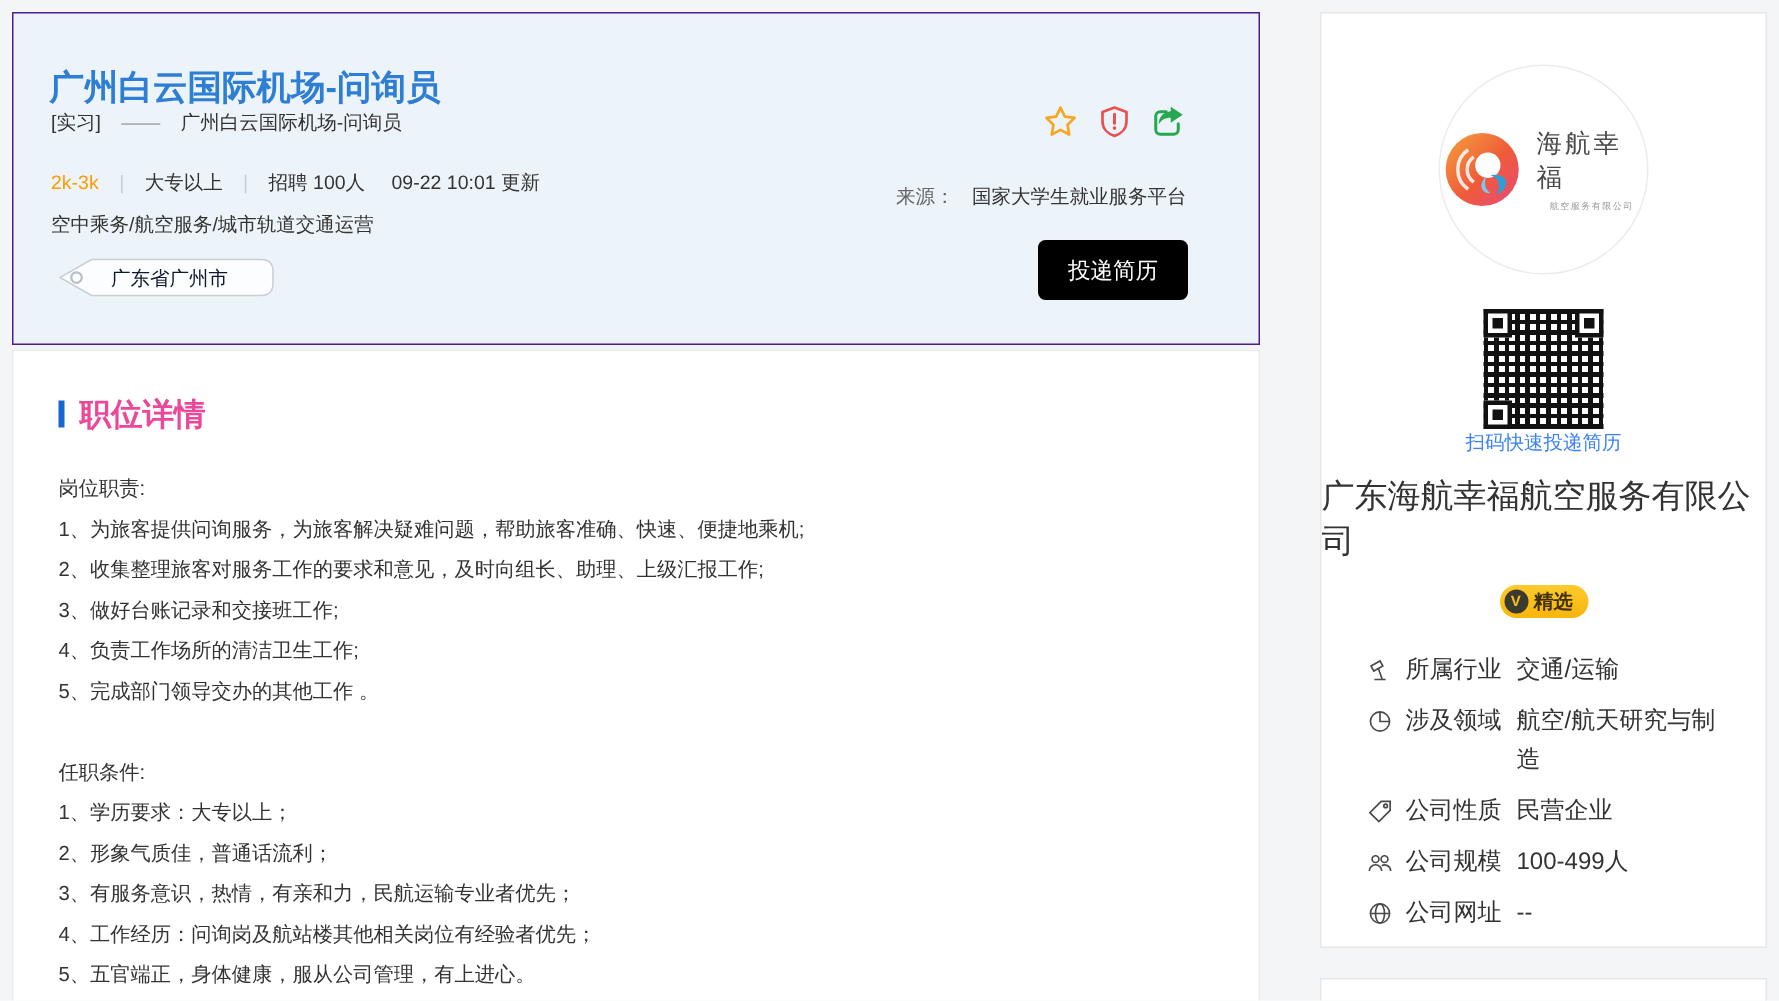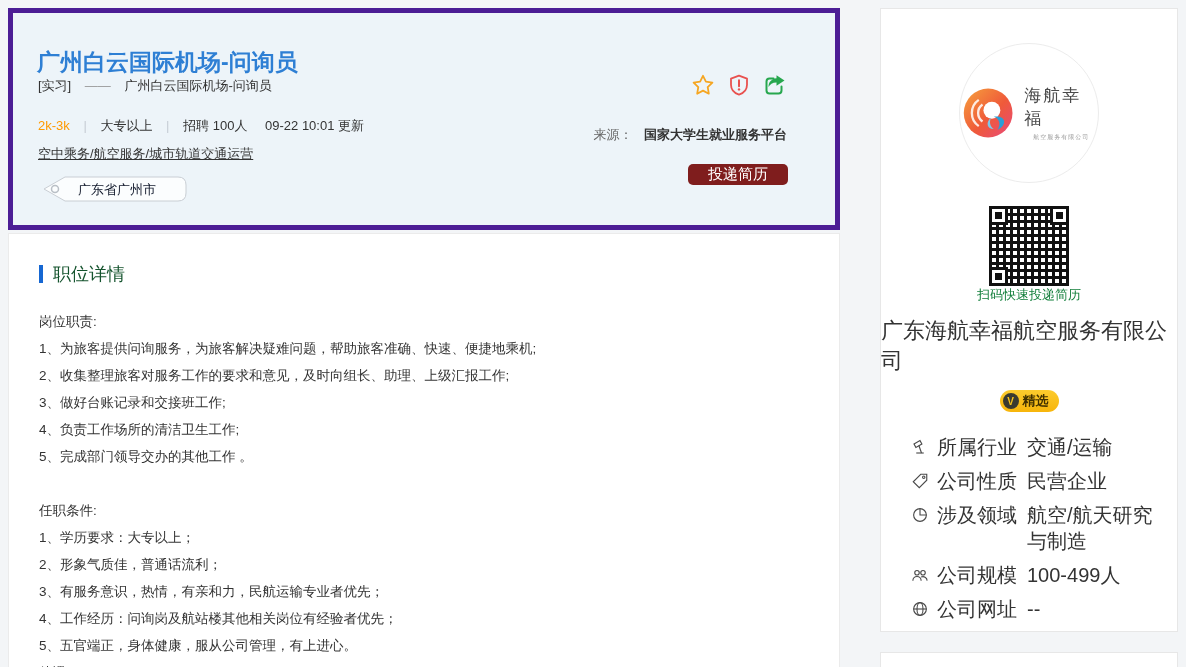--- a/index.html
+++ b/index.html
@@ -4,79 +4,79 @@
 <style>
   * { margin:0; padding:0; box-sizing:border-box; }
   html,body { width:1186px; height:667px; overflow:hidden; background:#f3f5f7; }
   body { font-family:"Liberation Sans","DejaVu Sans",sans-serif; color:#333; }
   .page { position:relative; width:1186px; height:667px; }
 
   
   .main-col { position:absolute; left:8px; top:8px; width:832px; }
 
   .header-card { position:relative; width:832px; height:222px;
-    background:#edf4f9; border:5px solid #4c1d95; }
+    background:#edf4f9; border:1px solid #4c1d95; }
   .job-title { position:absolute; left:24px; top:34px; font-size:23px; font-weight:bold; color:#2e7fd4; }
   .sub-row { position:absolute; left:25px; top:64px; font-size:13px; color:#333; }
   .sub-row .dash { color:#999; margin:0 10px; }
   .meta-row { position:absolute; left:25px; top:104px; font-size:13px; color:#333; }
   .salary { color:#ff9a00; }
   .meta-sep { color:#c6cdd4; margin:0 10px; }
   .meta-gap { margin-left:14px;margin-top:36px; }
-  .cat-row { position:absolute; left:25px; top:132px; font-size:13px; color:#333;text-decoration:underline; }
+  .cat-row { position:absolute; left:25px; top:132px; font-size:13px; color:#333; }
   .loc-tag { position:absolute; left:25px; top:162px; width:152px; height:28px; }
   .loc-tag svg { position:absolute; left:0; top:0; }
   .loc-text { position:absolute; left:40px; top:6px; font-size:13px; color:#0f172a; }
 
   .head-icons { position:absolute; top:60px; right:48px; display:flex; gap:12px; align-items:center; }
   .head-icons .icn { width:24px; height:24px; cursor:pointer; }
 
   .source-row { position:absolute; top:113px; right:48px; font-size:13px; }
   .source-label { color:#666; margin-right:8px; }
-  .source-value { color:#333;font-weight:bold; }
-
-  .apply-btn { position:absolute; top:151px; right:47px; width:100px; height:21px;
-    background:#7f1d1d; color:#fff; font-size:15px; border:none; border-radius:5px;
+  .source-value { color:#333; }
+
+  .apply-btn { position:absolute; top:151px; right:47px; width:100px; height:40px;
+    background:#000000; color:#fff; font-size:15px; border:none; border-radius:5px;
     cursor:pointer; font-family:inherit; }
 
   .detail-card { position:relative; margin-top:3px; width:832px; min-height:440px;
     background:#fff; border:1px solid #ebebeb; padding:28px 30px 30px 30px; }
   .section-head { display:flex; align-items:center; margin-bottom:22px; }
   .section-bar { width:4px; height:18px; background:#1667d2; margin-right:10px; }
-  .section-title { font-size:18px; font-weight:normal; color:#14532d; }
+  .section-title { font-size:21px; font-weight:bold; color:#ec4899; }
   .detail-lines { font-size:13.5px; color:#333; }
   .detail-line { min-height:27px; line-height:27px; white-space:pre-wrap; }
 
   
   .side-col { position:absolute; left:880px; top:8px; width:298px; }
   .company-card { width:298px; height:624px; background:#fff; border:1px solid #e7e7e7;
     display:flex; flex-direction:column; align-items:center; }
   .logo-circle { margin-top:34px; width:140px; height:140px; border-radius:50%;
     border:1px solid #ececec; background:#fff; display:flex; align-items:center; justify-content:center; gap:8px; }
   .logo-text { display:flex; flex-direction:column; }
   .logo-title { font-size:17px; color:#4a4a4a; letter-spacing:2px; }
   .logo-subtitle { font-size:6px; color:#9a9a9a; letter-spacing:1px; margin-top:3px; text-align:center; }
 
   .qr { position:relative; margin-top:23px; width:80px; height:80px; background:
       repeating-linear-gradient(90deg,#111 0 3px,transparent 3px 7px),
       repeating-linear-gradient(0deg,#111 0 3px,#fff 3px 7px); }
   .qr .finder { position:absolute; width:19px; height:19px; background:#fff; border:3px solid #111; }
   .qr .finder::after { content:""; position:absolute; left:3px; top:3px; width:7px; height:7px; background:#111; }
   .qr .f-tl { left:0; top:0; } .qr .f-tr { right:0; top:0; } .qr .f-bl { left:0; bottom:0; }
-  .qr-caption { margin-top:0; font-size:13px; color:#15803d;font-family:Liberation Serif, serif; }
+  .qr-caption { margin-top:0; font-size:13px; color:#3b82f6;font-family:Liberation Serif, serif; }
 
   .company-name { margin-top:12px; font-size:22px; color:#333; }
   .select-badge { margin-top:14px; display:flex; align-items:center; height:22px;
     background:linear-gradient(#fccb2e,#f7b50a); border-radius:11px; padding:0 10px 0 3px; gap:4px; }
   .badge-v { width:16px; height:16px; border-radius:50%; background:#3a3a30; color:#f7c21a;
     font-size:10px; font-weight:bold; display:flex; align-items:center; justify-content:center; }
   .badge-label { font-size:13px; font-weight:bold; color:#403000; }
 
   .company-details { margin-top:22px; width:100%; padding:0 18px 0 30px; }
-  .company-detail-row { display:flex; margin-bottom:8px; font-size:20px; line-height:26px; color:#333; }
+  .company-detail-row { display:flex; margin-bottom:8px; font-size:16px; line-height:26px; color:#333; }
   .row-icon { width:18px; height:18px; margin-top:4px; margin-right:8px; flex:none; stroke:#4a4a4a; fill:none; stroke-width:1.5; }
   .detail-label { flex:none; margin-right:10px; color:#333; }
   .detail-value { flex:1; color:#333; }
 
   .stub-card { margin-top:20px; width:298px; height:60px; background:#fff; border:1px solid #e7e7e7; }
 </style>
 </head>
 <body>
 
 <svg width="0" height="0" style="position:absolute">
@@ -252,36 +252,36 @@
           <div class="company-detail-row">
             <svg class="row-icon">
               <use href="#industry-icon"></use>
             </svg>
             <span class="detail-label">所属行业</span>
             <span class="detail-value">交通/运输</span>
           </div>
 
           <div class="company-detail-row">
             <svg class="row-icon">
+              <use href="#field-icon"></use>
+            </svg>
+            <span class="detail-label">涉及领域</span>
+            <span class="detail-value">航空/航天研究与制造</span>
+          </div>
+
+          <div class="company-detail-row">
+            <svg class="row-icon">
               <use href="#nature-icon"></use>
             </svg>
             <span class="detail-label">公司性质</span>
             <span class="detail-value">民营企业</span>
           </div>
 
           <div class="company-detail-row">
             <svg class="row-icon">
-              <use href="#field-icon"></use>
-            </svg>
-            <span class="detail-label">涉及领域</span>
-            <span class="detail-value">航空/航天研究与制造</span>
-          </div>
-
-          <div class="company-detail-row">
-            <svg class="row-icon">
               <use href="#scale-icon"></use>
             </svg>
             <span class="detail-label">公司规模</span>
             <span class="detail-value">100-499人</span>
           </div>
 
           <div class="company-detail-row">
             <svg class="row-icon">
               <use href="#website-icon"></use>
             </svg>

